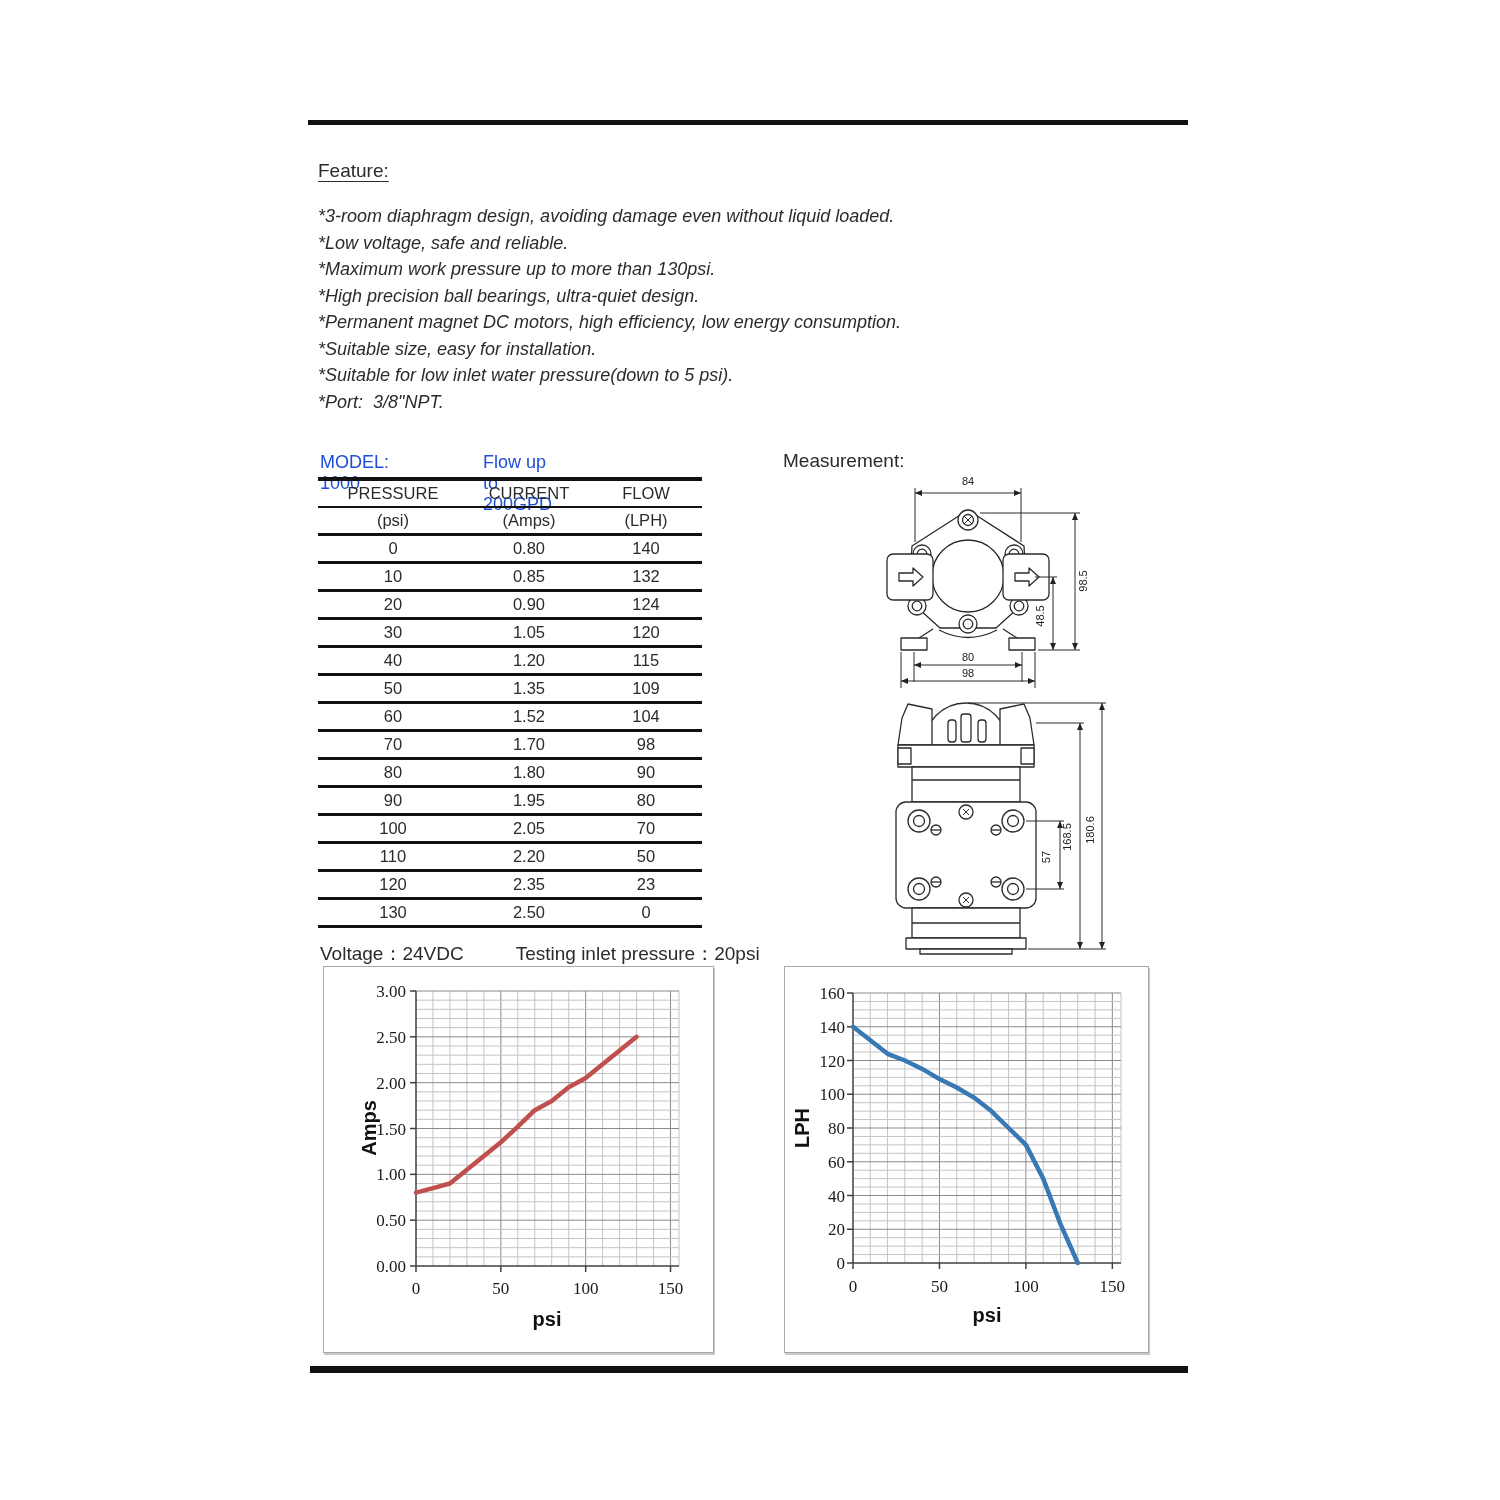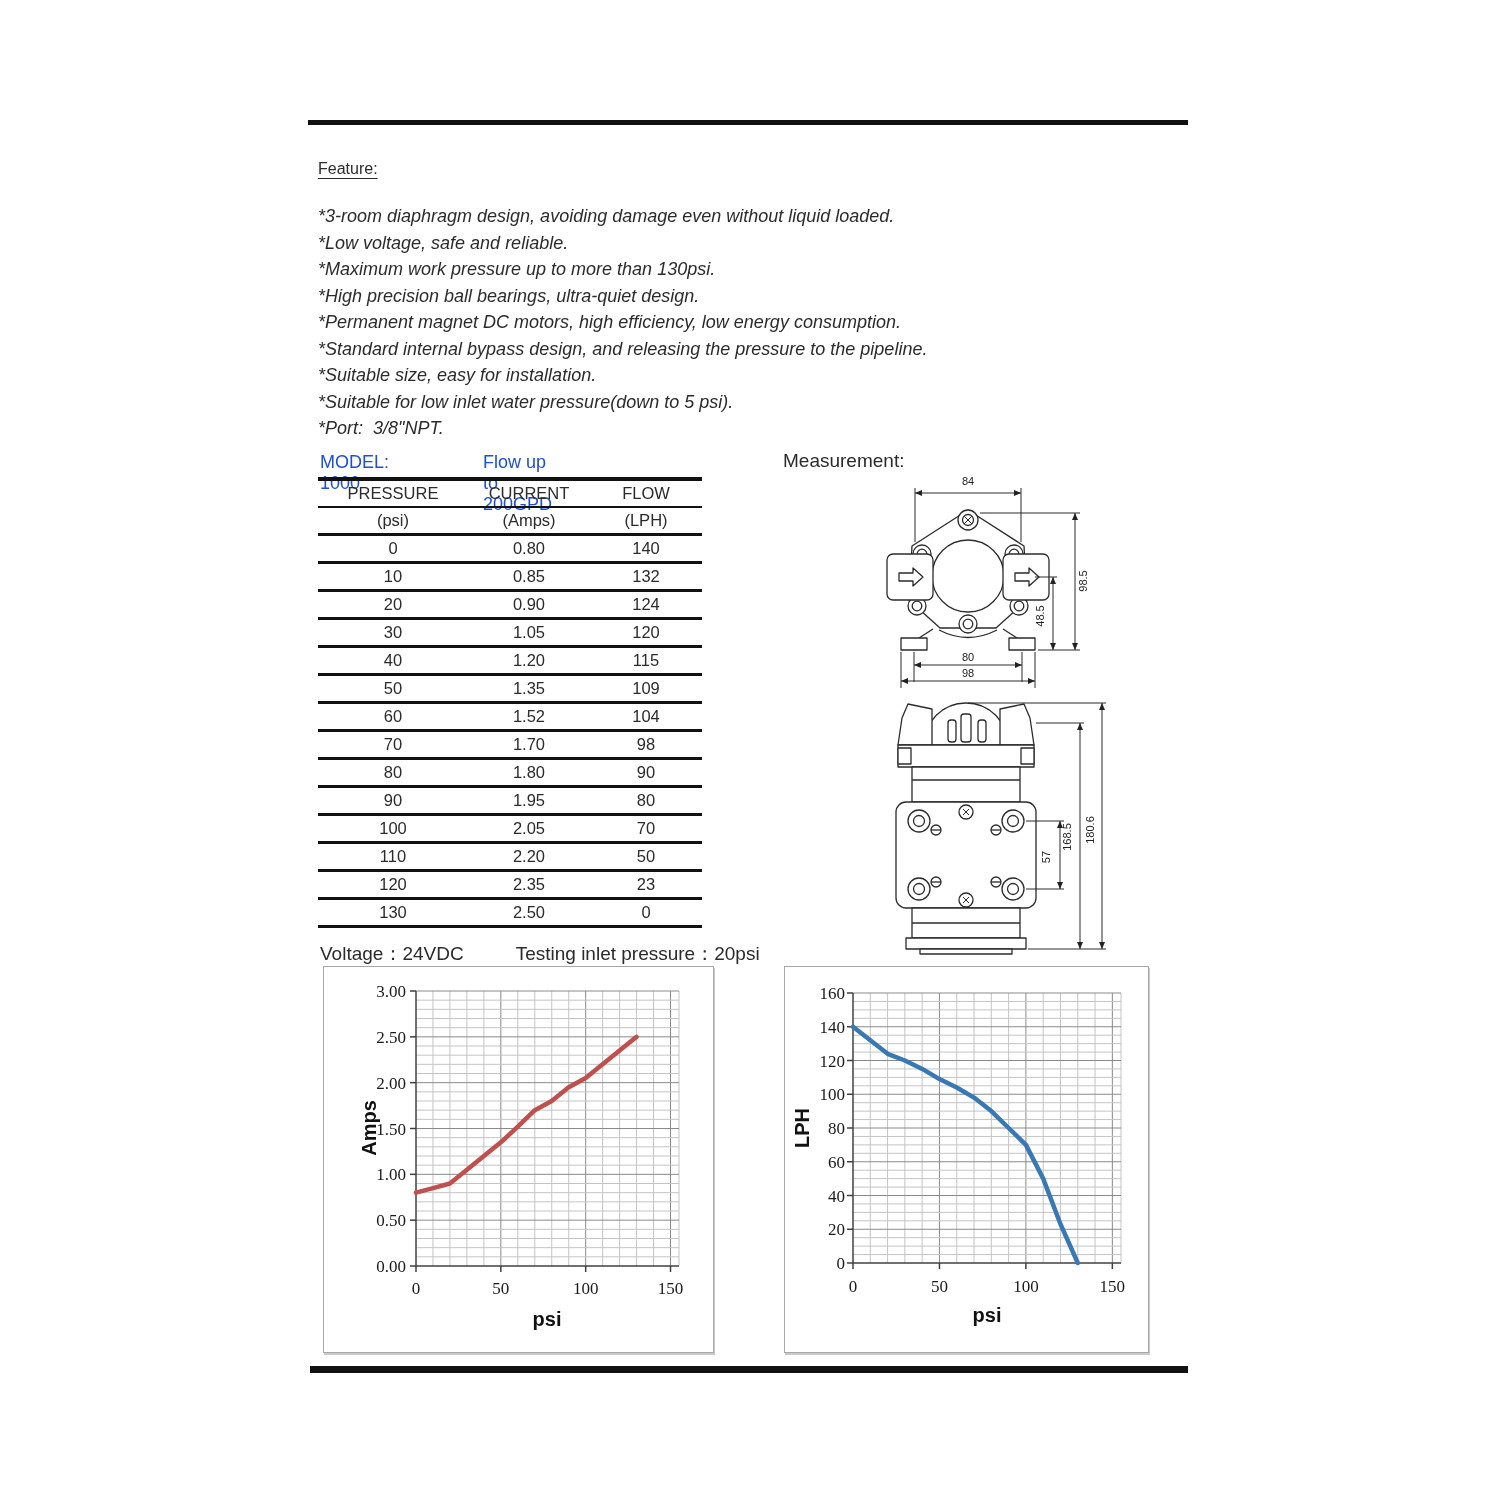--- a/index.html
+++ b/index.html
@@ -1,20 +1,20 @@
 <!DOCTYPE html>
 <html><head>
 <meta charset="utf-8">
 <style>
   html,body{margin:0;padding:0;background:#fff;}
   .page{position:relative;width:1500px;height:1500px;background:#fff;
         font-family:"Liberation Sans",sans-serif;color:#2b2b2b;overflow:hidden;}
   .bar{position:absolute;background:#111;}
   .abs{position:absolute;}
-  .feature-heading{font-size:16px;text-decoration:underline;text-underline-offset:4px;color:#2b2b2b;}
+  .feature-heading{font-size:19px;text-decoration:underline;text-underline-offset:4px;color:#2b2b2b;}
   .features div{font-size:18px;line-height:26.5px;color:#2b2b2b;white-space:pre;font-style:italic;}
   .model-line span{font-size:18px;color:#1d4ed8;}
   .spec-table{border-collapse:collapse;table-layout:fixed;}
   .spec-table td,.spec-table th{font-weight:normal;text-align:center;font-size:16.5px;
       height:25px;padding:0;color:#2b2b2b;}
   .spec-table{border-top:4px solid #111;border-bottom:3px solid #111;}
   .spec-table tr{border-bottom:3px solid #111;}
   .spec-table tr.hdr1{border-bottom:2px solid #111;}
   .voltage-line{font-size:19px;color:#2b2b2b;white-space:nowrap;}
   .voltage-line .gap{display:inline-block;width:52px;}
@@ -37,21 +37,20 @@
   <div class="bar" style="left:310px;top:1366px;width:878px;height:7px;"></div>
 
   <div class="abs feature-heading" style="left:318px;top:160px;">Feature:</div>
 
   <div class="abs features" style="left:318px;top:203px;" id="features">
       <div>*3-room diaphragm design, avoiding damage even without liquid loaded.</div>
       <div>*Low voltage, safe and reliable.</div>
       <div>*Maximum work pressure up to more than 130psi.</div>
       <div>*High precision ball bearings, ultra-quiet design.</div>
       <div>*Permanent magnet DC motors, high efficiency, low energy consumption.</div>
-      <div>*Standard internal bypass design, and releasing the pressure to the pipeline.</div>
       <div>*Suitable size, easy for installation.</div>
       <div>*Suitable for low inlet water pressure(down to 5 psi).</div>
       <div>*Port:  3/8"NPT.</div>
     </div>
 
   <div class="abs model-line">
     <span class="abs" style="left:320px;top:452px;">MODEL: 1000</span>
     <span class="abs" style="left:483px;top:452px;">Flow up to 200GPD</span>
   </div>
 

